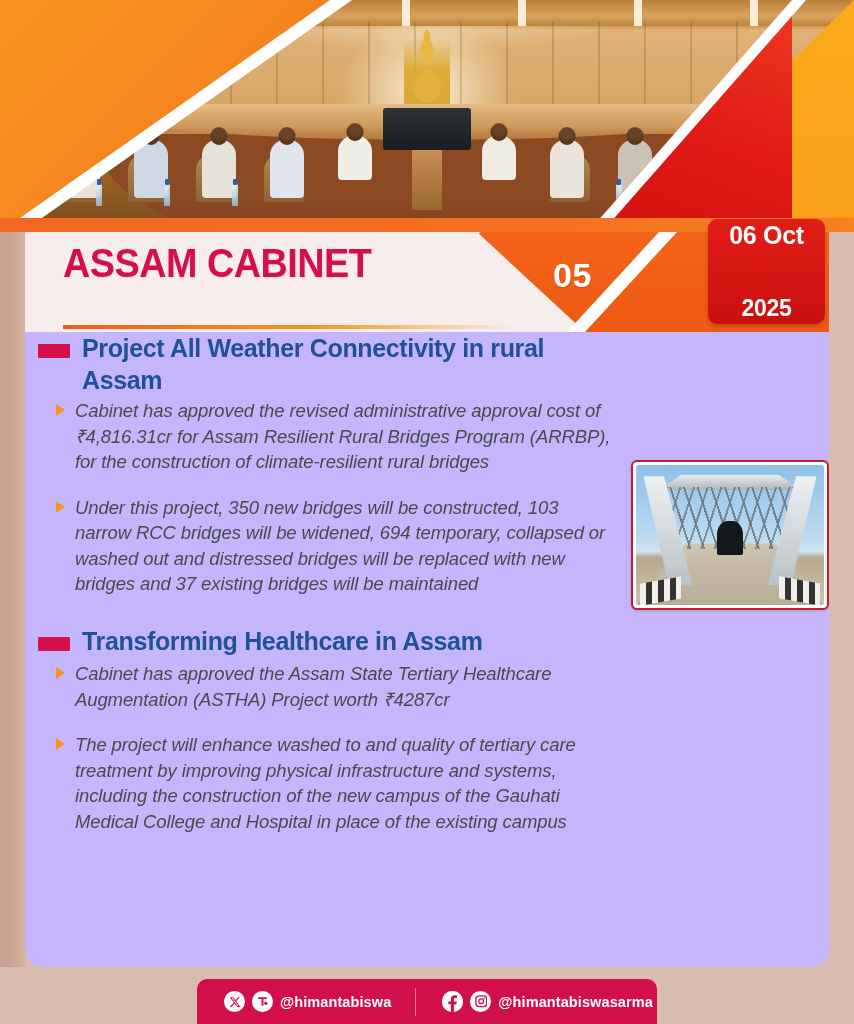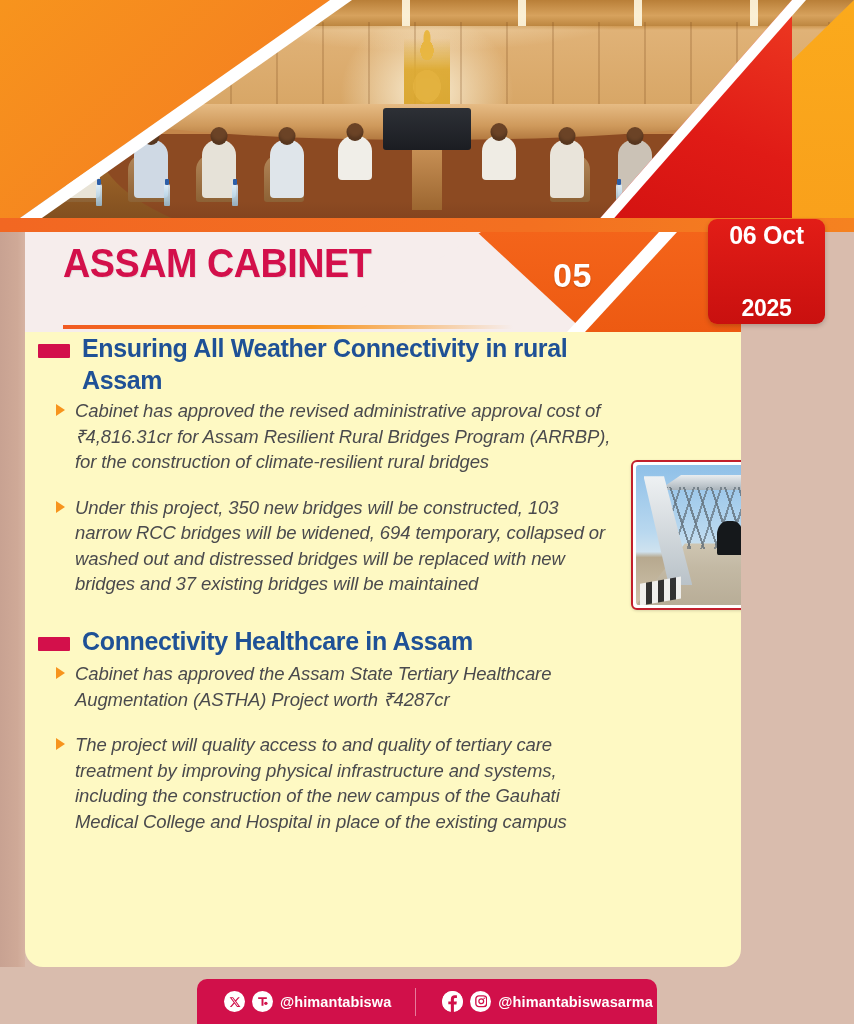--- a/index.html
+++ b/index.html
@@ -174,22 +174,22 @@
   }
   .hero-bottom-bar {
     position:absolute; left:0; bottom:0; width:854px; height:14px;
     background: linear-gradient(90deg,#f26722 0%,#f37021 62%,#f58220 100%);
   }
 
   
   .card {
     position: absolute;
     left: 25px; top: 232px;
-    width: 716px; height: 735px;
-    background: #fef9c3;
+    width: 804px; height: 735px;
+    background: #c4b5fd;
     border-radius: 0 0 18px 18px;
     overflow: hidden;
   }
 
   
   .titlebar {
     position: relative;
     height: 100px;
     background: #f6edec;
   }
@@ -452,21 +452,21 @@
 
       <div class="main-title">ASSAM CABINET</div>
       <div class="title-rule"></div>
       <div class="issue-no">05</div>
     </div>
 
     <div class="body">
 
       <div class="section section-1">
         <div class="sec-marker"></div>
-        <div class="sec-heading">Ensuring All Weather Connectivity in rural Assam</div>
+        <div class="sec-heading">Project All Weather Connectivity in rural Assam</div>
         <div class="bullets b1">
           <div class="bullet">Cabinet has approved the revised administrative approval cost of ₹4,816.31cr for Assam Resilient Rural Bridges Program (ARRBP), for the construction of climate-resilient rural bridges</div>
           <div class="bullet">Under this project, 350 new bridges will be constructed, 103 narrow RCC bridges will be widened, 694 temporary, collapsed or washed out and distressed bridges will be replaced with new bridges and 37 existing bridges will be maintained</div>
         </div>
 
         <div class="photo-frame photo-bridge">
           <div class="photo-inner">
             <div class="bridge-sky"></div>
             <div class="bridge-deck"></div>
             <div class="truss-top"></div>
@@ -475,24 +475,24 @@
             <div class="truss-r"></div>
             <div class="tunnel"></div>
             <div class="kerb-l"></div>
             <div class="kerb-r"></div>
           </div>
         </div>
       </div>
 
       <div class="section section-2">
         <div class="sec-marker"></div>
-        <div class="sec-heading">Connectivity Healthcare in Assam</div>
+        <div class="sec-heading">Transforming Healthcare in Assam</div>
         <div class="bullets b2">
           <div class="bullet">Cabinet has approved the Assam State Tertiary Healthcare Augmentation (ASTHA) Project worth ₹4287cr</div>
-          <div class="bullet">The project will quality access to and quality of tertiary care treatment by improving physical infrastructure and systems, including the construction of the new campus of the Gauhati Medical College and Hospital in place of the existing campus</div>
+          <div class="bullet">The project will enhance washed to and quality of tertiary care treatment by improving physical infrastructure and systems, including the construction of the new campus of the Gauhati Medical College and Hospital in place of the existing campus</div>
         </div>
 
       </div>
 
     </div>
   </div>
 
   <div class="footer">
 
     <div class="f-group g1">

